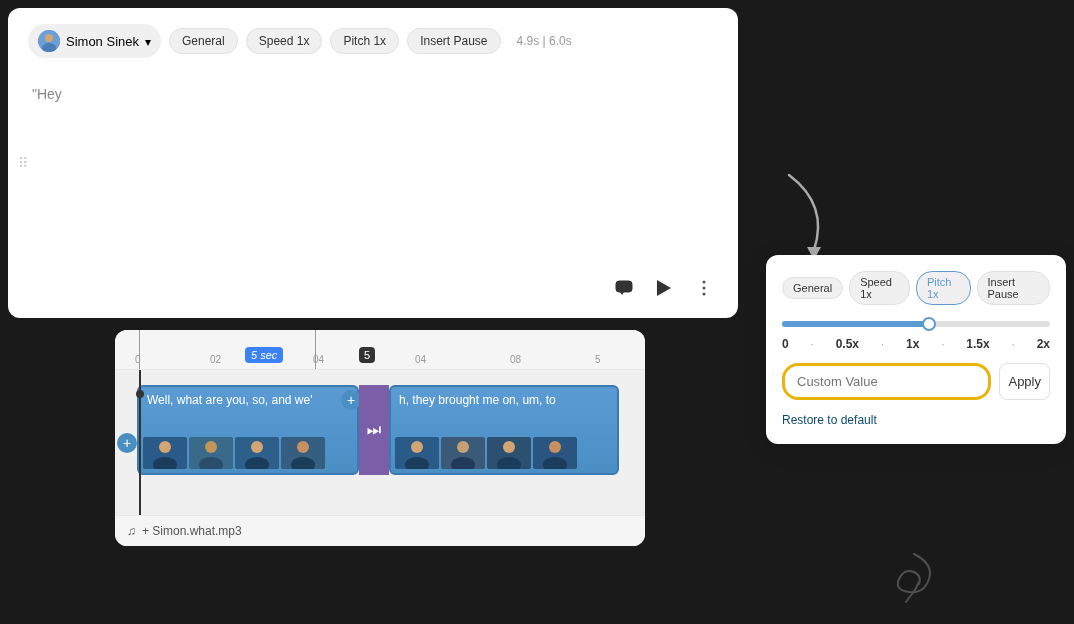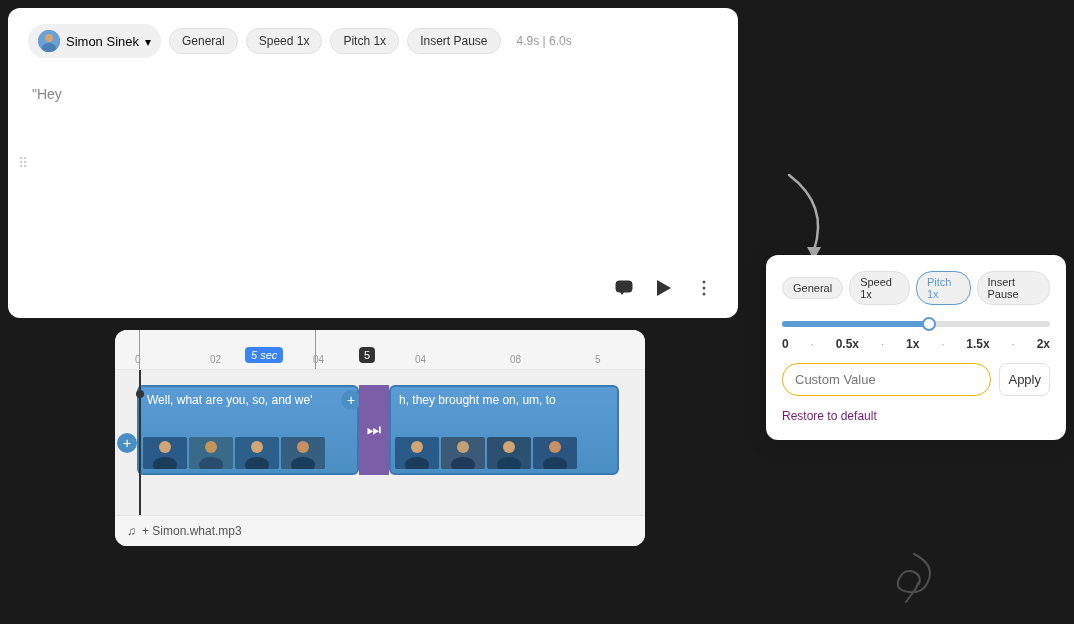--- a/index.html
+++ b/index.html
@@ -361,42 +361,42 @@
     }
 
     .input-row {
       display: flex;
       gap: 8px;
       margin-bottom: 10px;
     }
 
     .custom-input {
       flex: 1;
-      border: 1px solid #eab308;
+      border: 3px solid #eab308;
       border-radius: 16px;
       padding: 8px 12px;
       font-size: 13px;
       color: #aaa;
       outline: none;
     }
 
     .apply-btn {
       background: white;
       border: 1px solid #e0e0e0;
       border-radius: 8px;
       padding: 8px 8px;
       font-size: 13px;
       font-weight: 500;
       cursor: pointer;
       color: #333;
     }
 
     .restore-link {
       font-size: 12px;
-      color: #701a75;
+      color: #0c4a6e;
       cursor: pointer;
     }
 
     
     .scribble {
       position: absolute;
       bottom: 20px;
       right: 130px;
       width: 60px;
       height: 60px;

